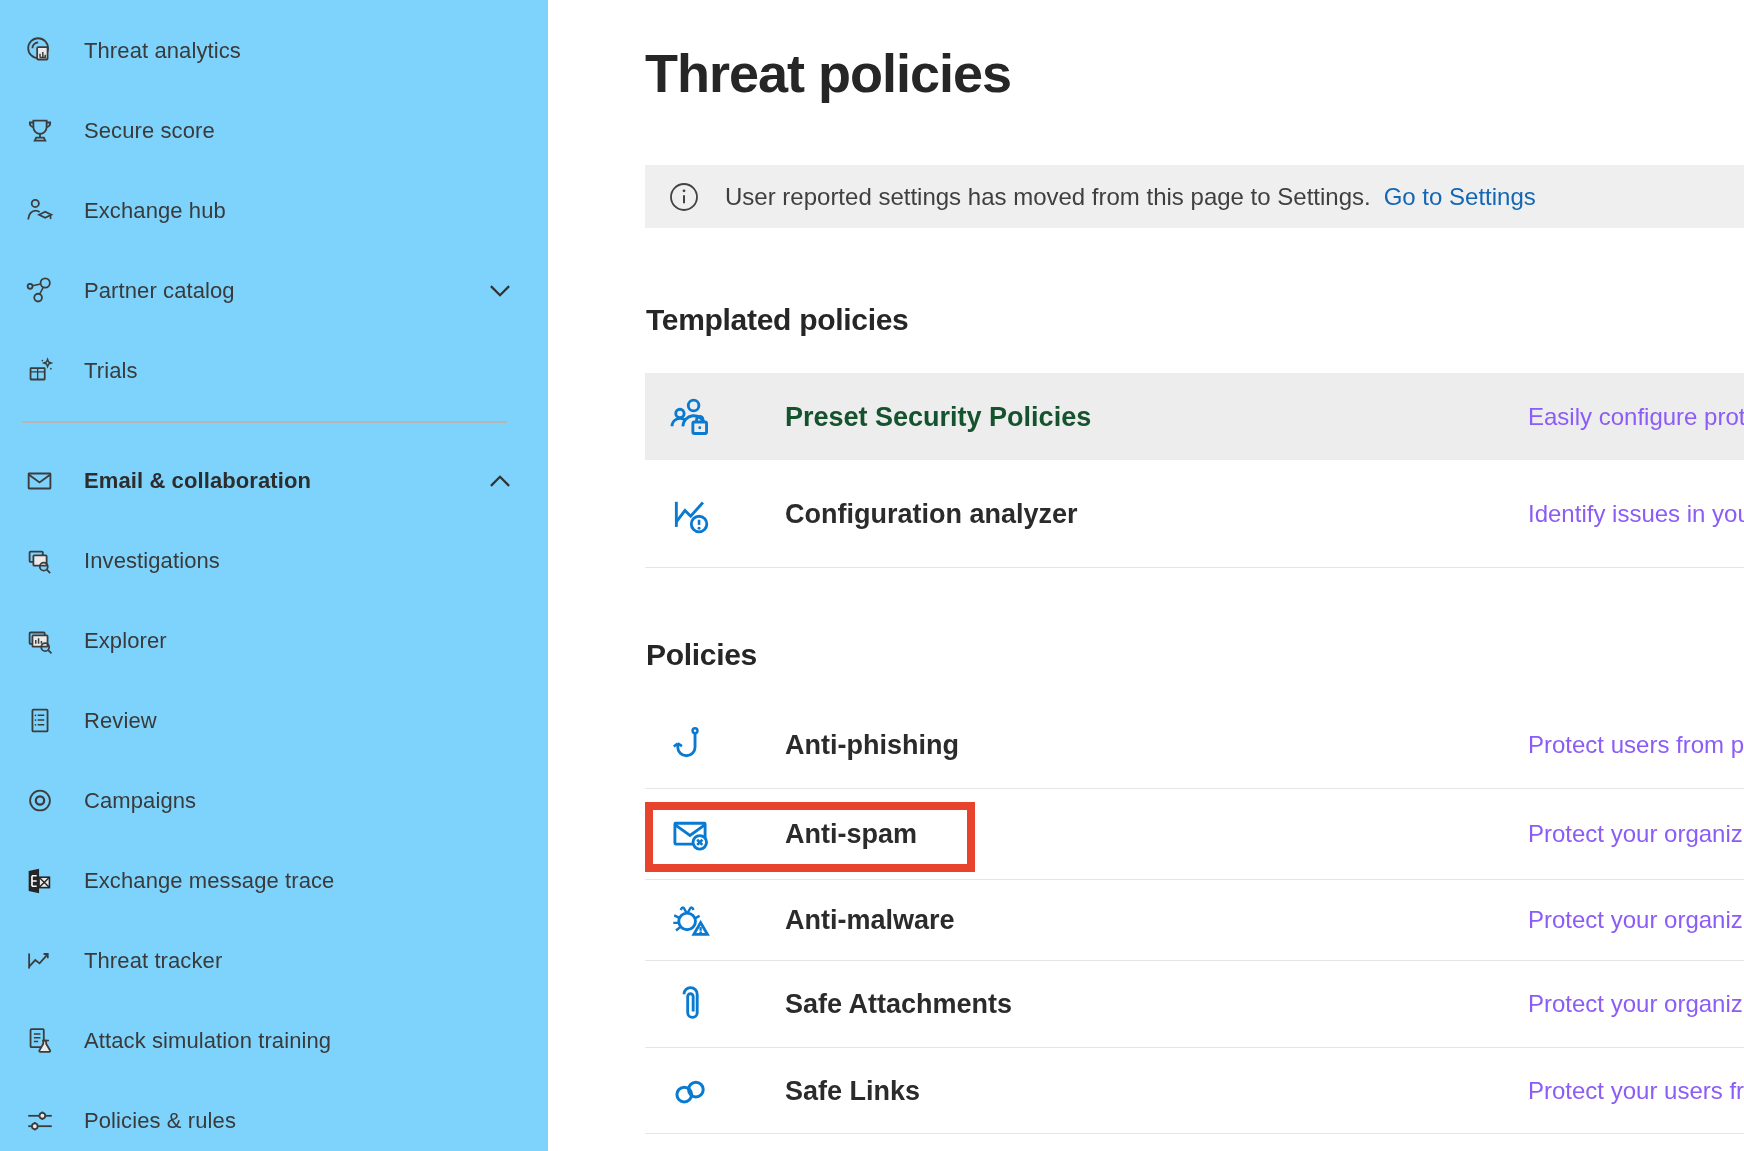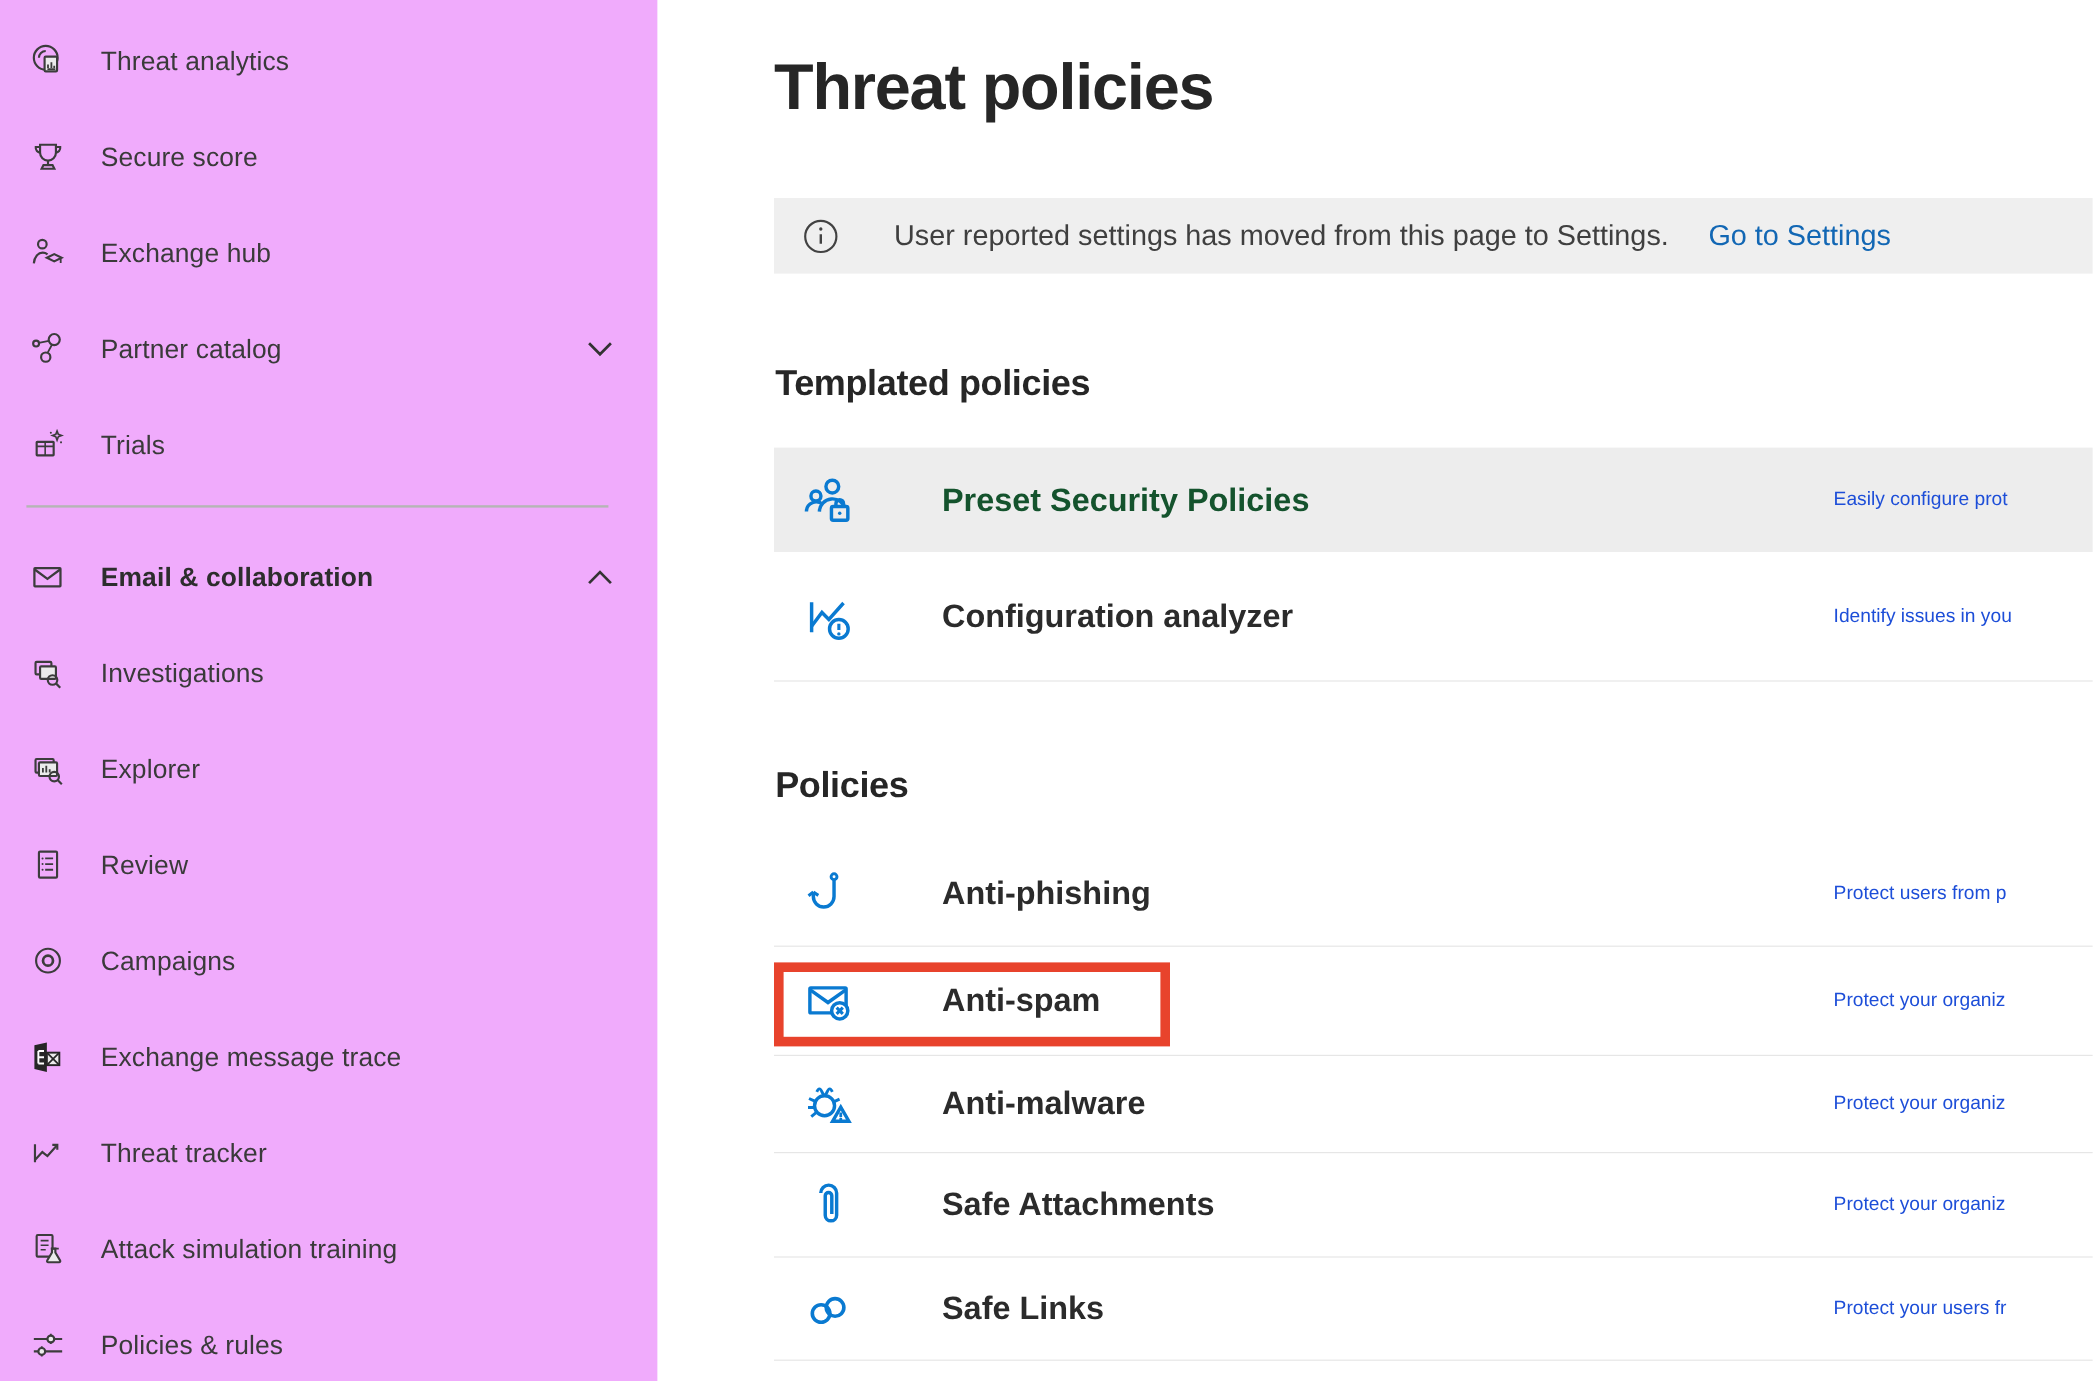--- a/index.html
+++ b/index.html
@@ -7,21 +7,21 @@
   body {
     font-family:"Liberation Sans", sans-serif;
     background:#ffffff;
     position:relative;
     overflow:hidden;
     color:#262626;
   }
   
   .sidebar {
     position:absolute; left:0; top:0; width:548px; height:1151px;
-    background:#f0abfc;
+    background:#7dd3fc;
   }
   .side-group-top { padding-top:11px; }
   .side-item {
     position:relative;
     height:80px;
     display:flex; align-items:center;
     padding-left:22px;
     cursor:pointer;
   }
   .side-item .s-icon {
@@ -50,21 +50,20 @@
   .page-title {
     position:absolute; left:97px; top:44px;
     font-size:54px; font-weight:700; letter-spacing:-1px; color:#262626;
     line-height:1.1;
   }
   .banner {
     position:absolute; left:97px; right:0; top:165px; height:63px;
     background:#efefef;
     display:flex; align-items:center;
     padding-left:24px;
-    gap:20px;
   }
   .banner .info-ic { width:30px; height:30px; flex:0 0 30px; color:#424242; margin-right:26px; display:flex; }
   .banner .b-text { font-size:24px; color:#3f3f3f; white-space:nowrap; }
   .banner .b-link { font-size:24px; color:#1267b4; margin-left:13px; white-space:nowrap; cursor:pointer; text-decoration:none; }
   .sec-heading {
     position:absolute; left:98px;
     font-size:30px; font-weight:700; color:#262626; letter-spacing:-0.3px;
   }
   .sec-heading.templated { top:303px; }
   .sec-heading.policies  { top:638px; }
@@ -79,21 +78,21 @@
     display:flex; align-items:center; justify-content:center;
     color:#0a7ad1;
   }
   .prow .plabel {
     position:absolute; left:140px; top:50%; transform:translateY(-50%);
     font-size:27px; font-weight:600; color:#2b2b2b; white-space:nowrap;
   }
   .prow .plabel.linkblue { color:#14532d; }
   .prow .pdesc {
     position:absolute; left:883px; top:50%; transform:translateY(-50%);
-    font-size:16px; color:#1d4ed8; white-space:nowrap;
+    font-size:24px; color:#8b5cf6; white-space:nowrap;
   }
   .row-preset { top:373px; height:87px; }
   .row-config { top:460px; height:108px; border-bottom:1px solid #e3e3e3; }
   .row-ph    { top:702px;  height:87px; }
   .row-spam  { top:789px;  height:91px; }
   .row-mal   { top:880px;  height:81px; }
   .row-att   { top:961px;  height:87px; }
   .row-links { top:1048px; height:86px; }
   .red-annotation {
     position:absolute; left:97px; top:802px; width:330px; height:70px;

